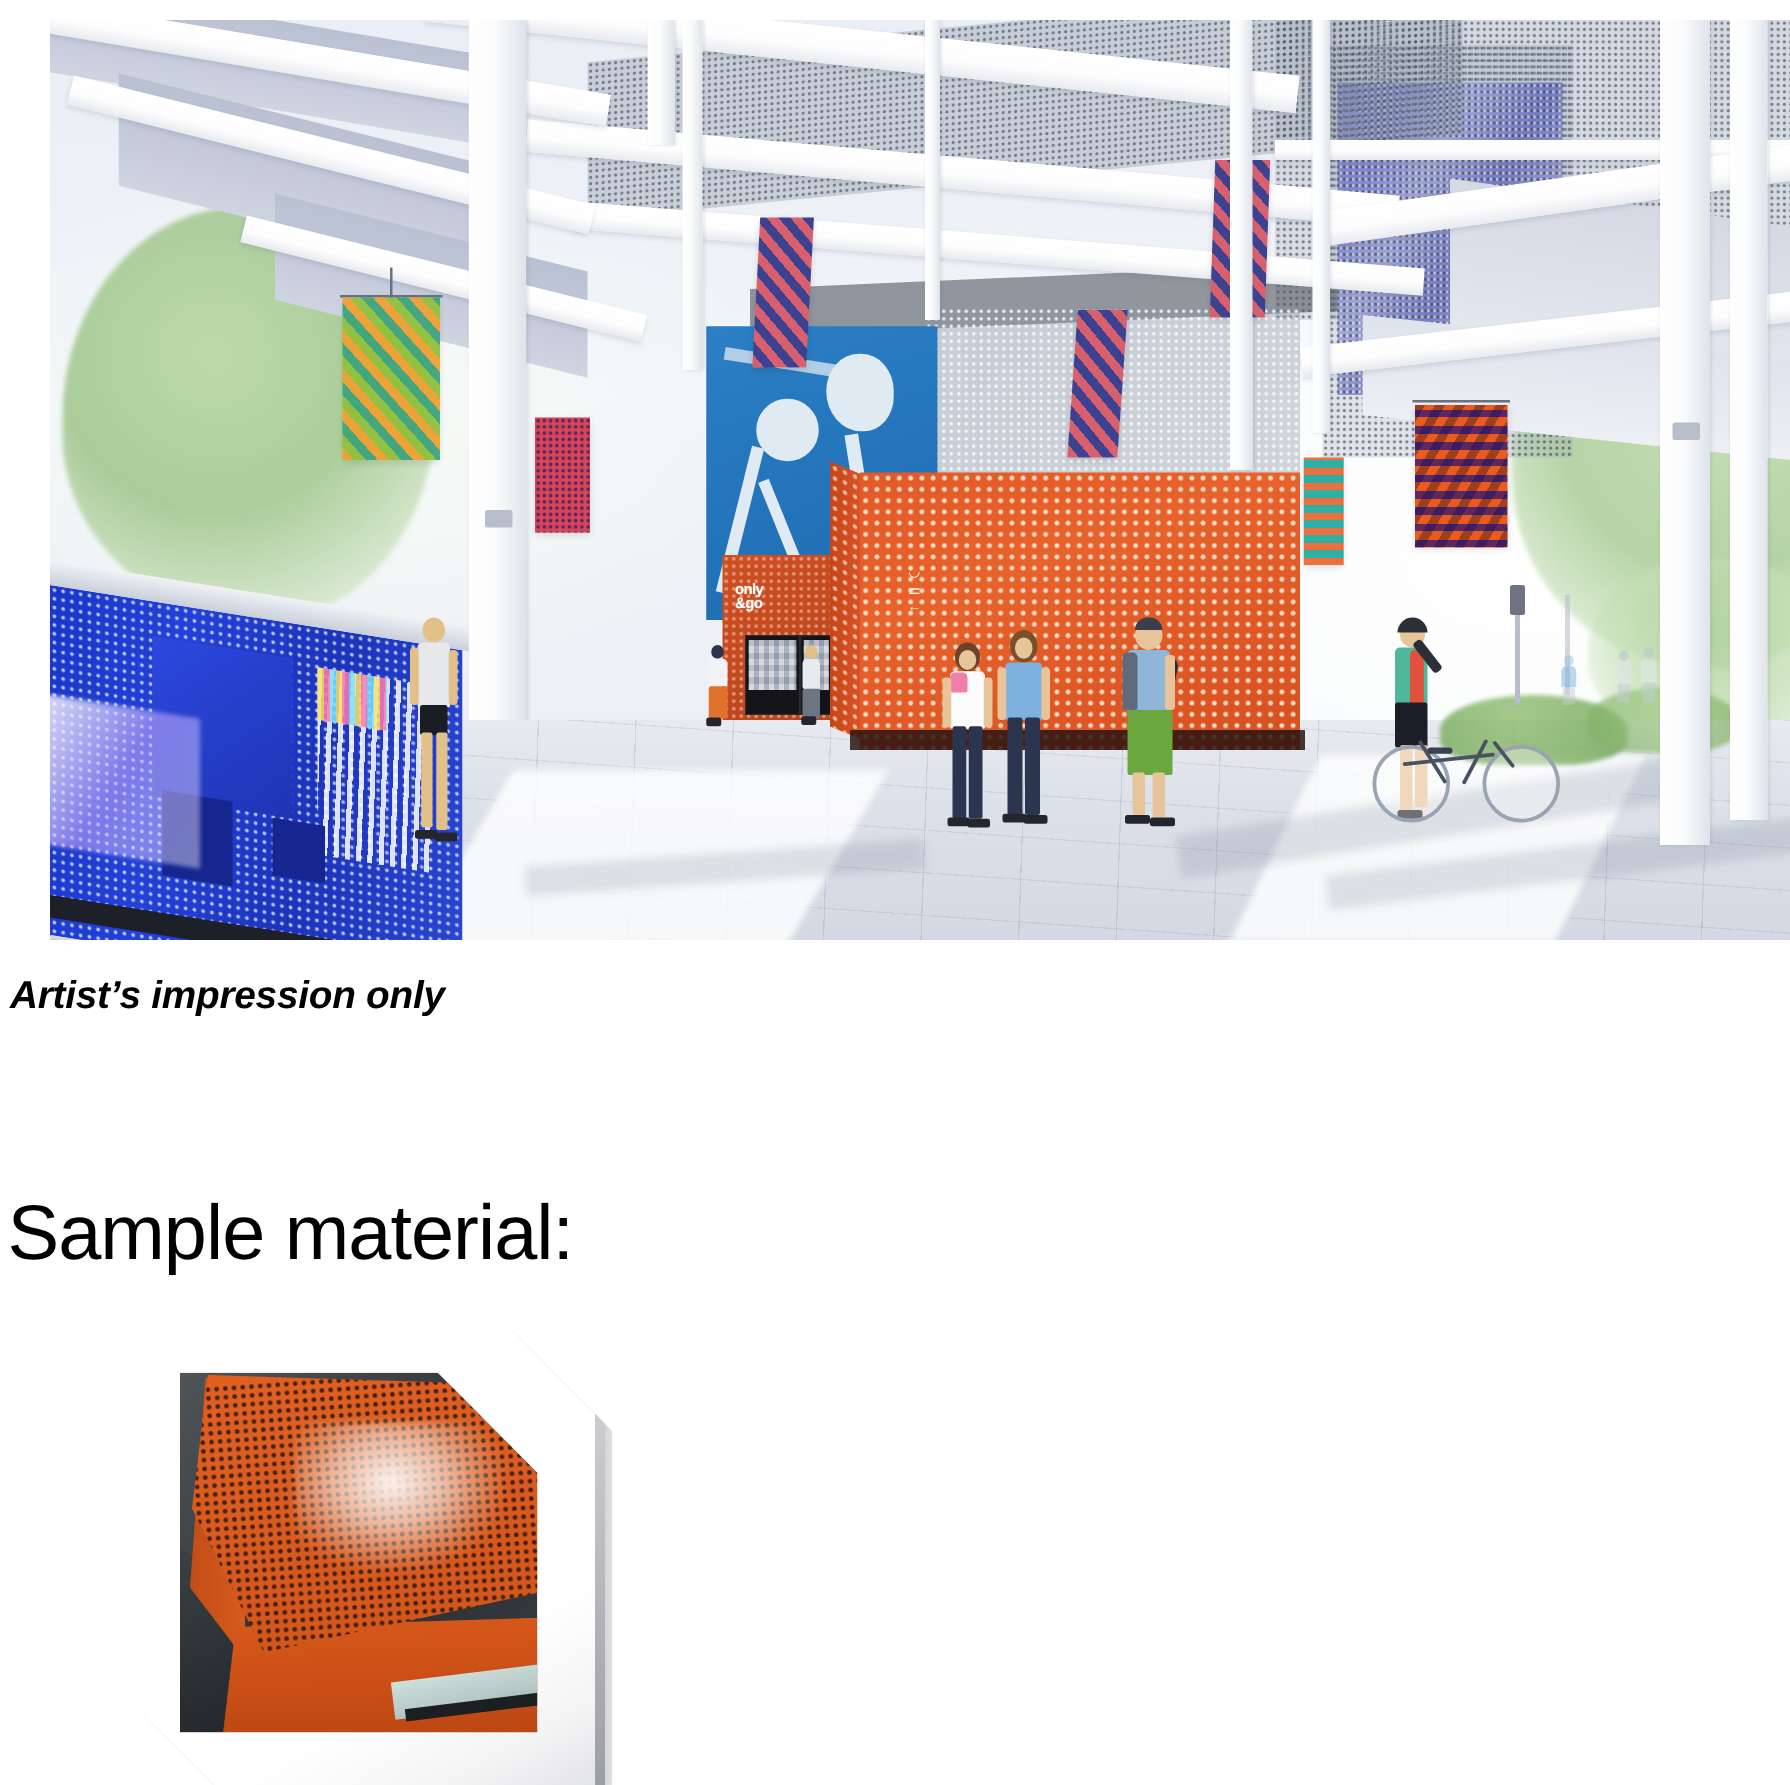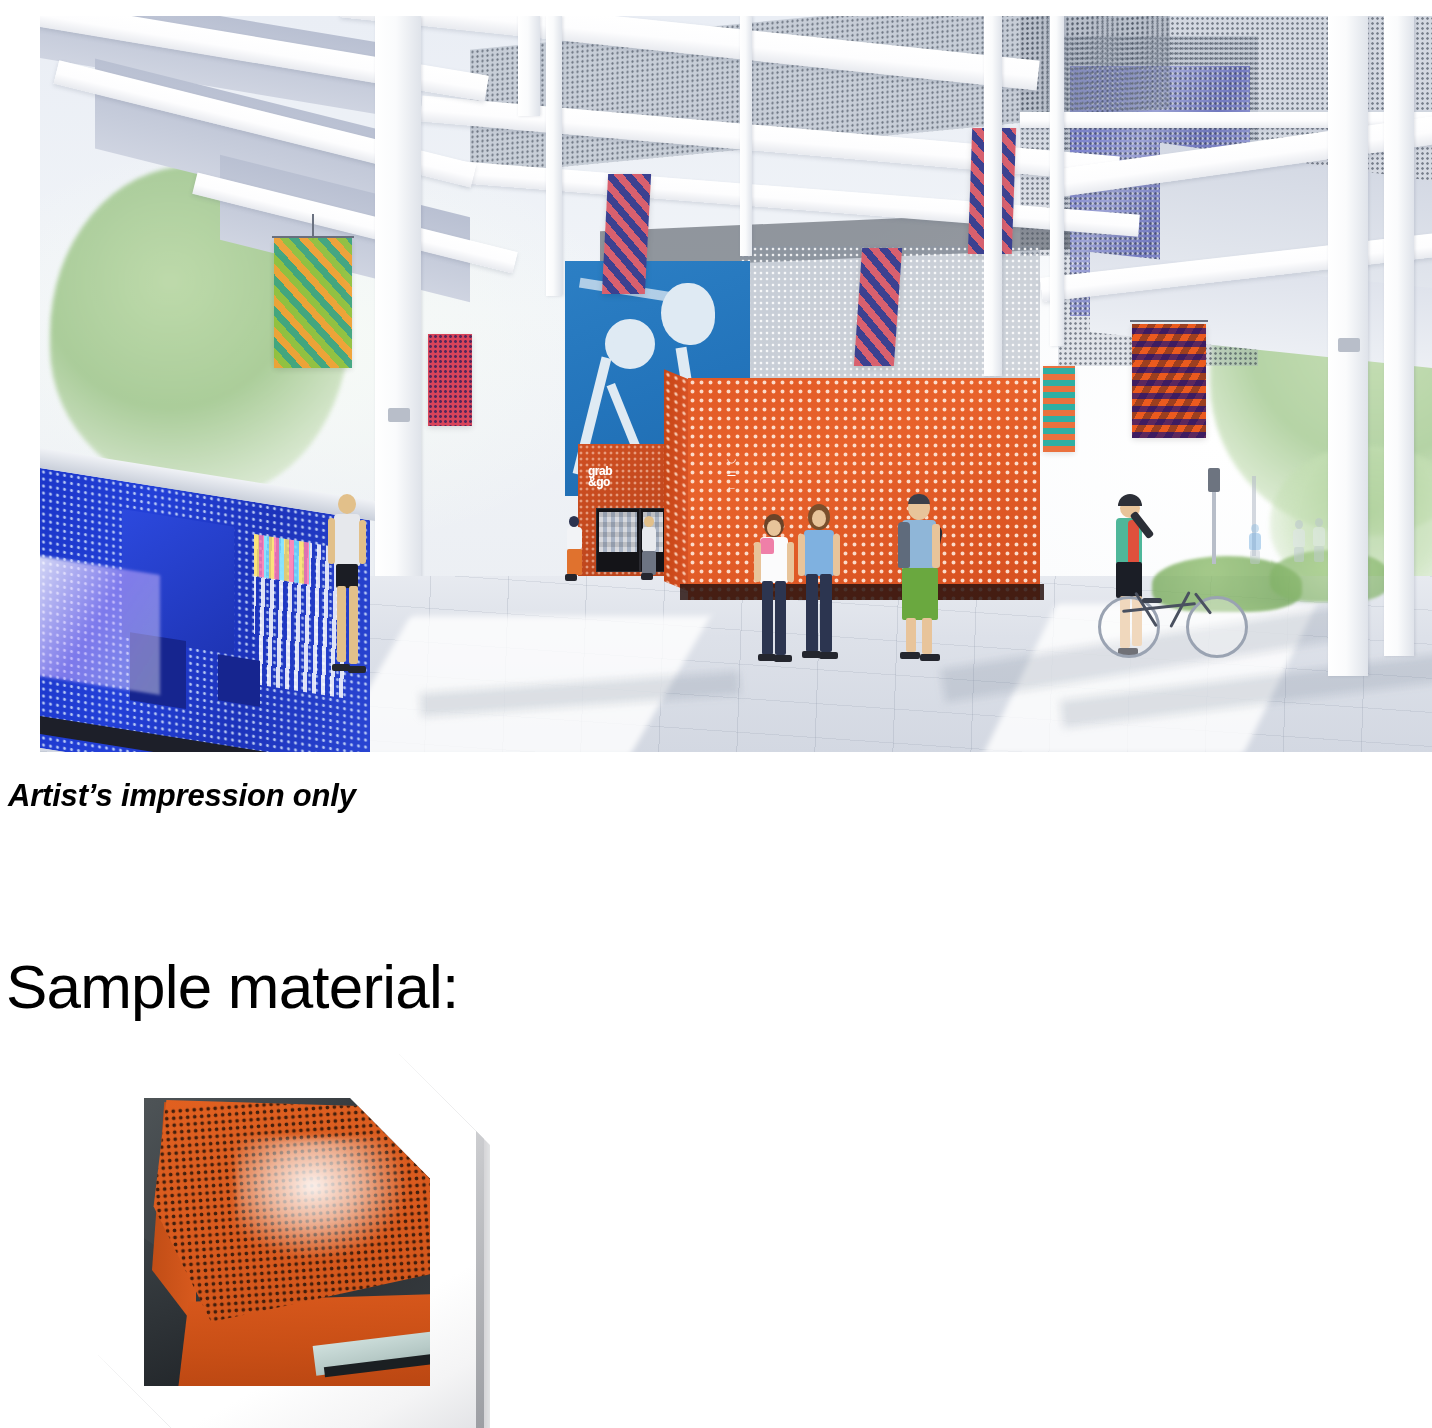--- a/index.html
+++ b/index.html
@@ -740,21 +740,21 @@
       <div class="pav-art-color"></div>
       <div class="pav-blue-panel pav-p1"></div>
       <div class="pav-blue-panel pav-p2"></div>
       <div class="pav-blue-panel pav-p3"></div>
       <div class="pav-glass"></div>
     </div>
     <div class="pav-blue-base"></div>
 
     <div class="kiosk-back"></div>
     <div class="kiosk-logo">
-      <div>grab</div>
+      <div>only</div>
       <div>&amp;go</div>
     </div>
     <div class="vending vend-1"></div>
     <div class="vending vend-2"></div>
     <div class="vending vend-3"></div>
 
     <div class="pavilion-orange-side"></div>
     <div class="pavilion-orange-front"></div>
     <div class="pav-orange-base"></div>
     <div class="pav-orange-icons">

